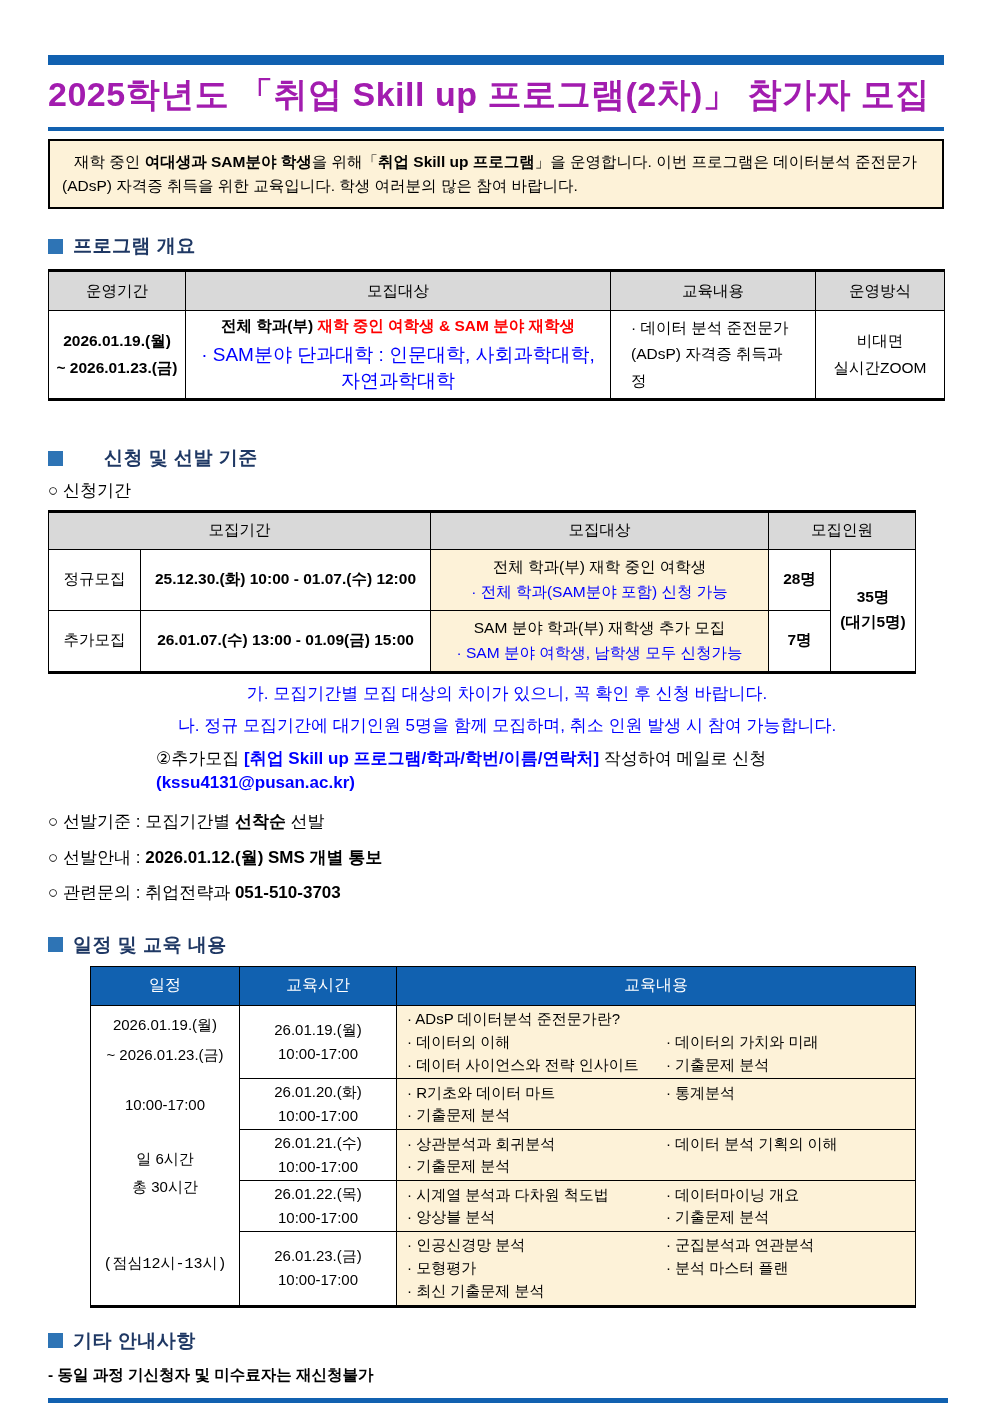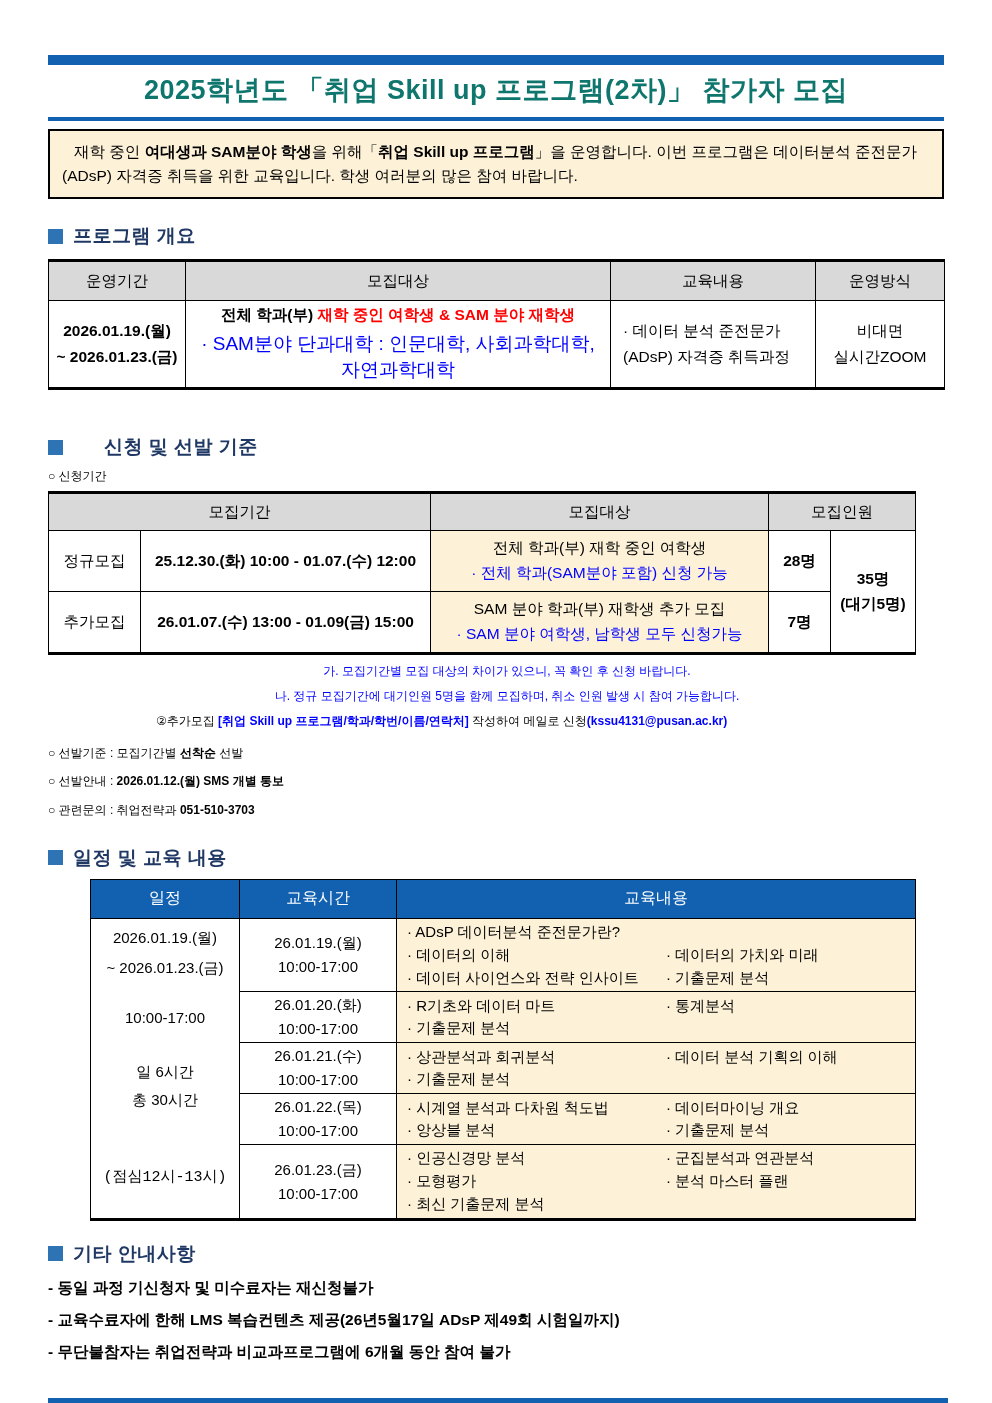--- a/index.html
+++ b/index.html
@@ -7,22 +7,22 @@
     width:992px;height:1403px;position:relative;overflow:hidden;
     font-family:"Liberation Sans","DejaVu Sans",sans-serif;color:#000;
   }
   .page{position:relative;width:992px;height:1403px;}
   .content{padding:55px 48px 0 48px;}
 
   
   .bar-thick{height:10px;background:#1161b0;}
   .bar-thin{height:4px;background:#1161b0;}
   .doc-title{
-    text-align:center;font-size:27px;font-weight:800;letter-spacing:0.5px;
-    padding:7px 0 9px 0;color:#0f766e;
+    text-align:left;font-size:34px;font-weight:800;letter-spacing:0.5px;
+    padding:7px 0 9px 0;color:#a21caf;
   }
 
   
   .intro-box{
     margin-top:8px;border:2px solid #000;background:#fdf2d8;
     padding:9px 12px;font-size:15.5px;line-height:1.55;
   }
   .intro-box p{margin:0;text-indent:12px;}
 
   
@@ -34,25 +34,25 @@
   td,th{border:1px solid #000;font-weight:normal;}
 
   
   .t1{width:896px;margin-top:10px;border-top:3px solid #000;border-bottom:3px solid #000;font-size:15.5px;}
   .t1 th{background:#d9d9d9;height:36px;text-align:center;}
   .t1 td{height:72px;vertical-align:middle;}
   .t1 .c-period{text-align:center;font-weight:bold;line-height:1.7;}
   .t1 .c-target{padding:4px 8px;text-align:center;}
   .t1 .c-target .l1{font-weight:bold;}
   .t1 .c-target .l2{font-size:19px;margin-top:5px;}
-  .t1 .c-content{padding:4px 12px;line-height:1.7;margin-left:44px;}
+  .t1 .c-content{padding:4px 20px;line-height:1.7;margin-left:44px;}
   .t1 .c-method{text-align:center;line-height:1.7;}
 
   
-  .line{font-size:12px;margin-top:8px;line-height:1.45;}
+  .line{font-size:17px;margin-top:8px;line-height:1.45;}
   .b{font-weight:bold;}
   .blue{color:#0000ff;}
   .red{color:#ff0000;}
 
   
   .t2{width:867px;margin-top:6px;border-top:3px solid #000;border-bottom:3px solid #000;font-size:15.5px;}
   .t2 th{background:#d9d9d9;height:34px;text-align:center;}
   .t2 td{height:54px;vertical-align:middle;text-align:center;}
   .t2 .cell-cream{background:#fdf2d8;padding:3px 6px;}
   .t2 .cell-cream .l2{color:#0000ff;margin-top:4px;}

